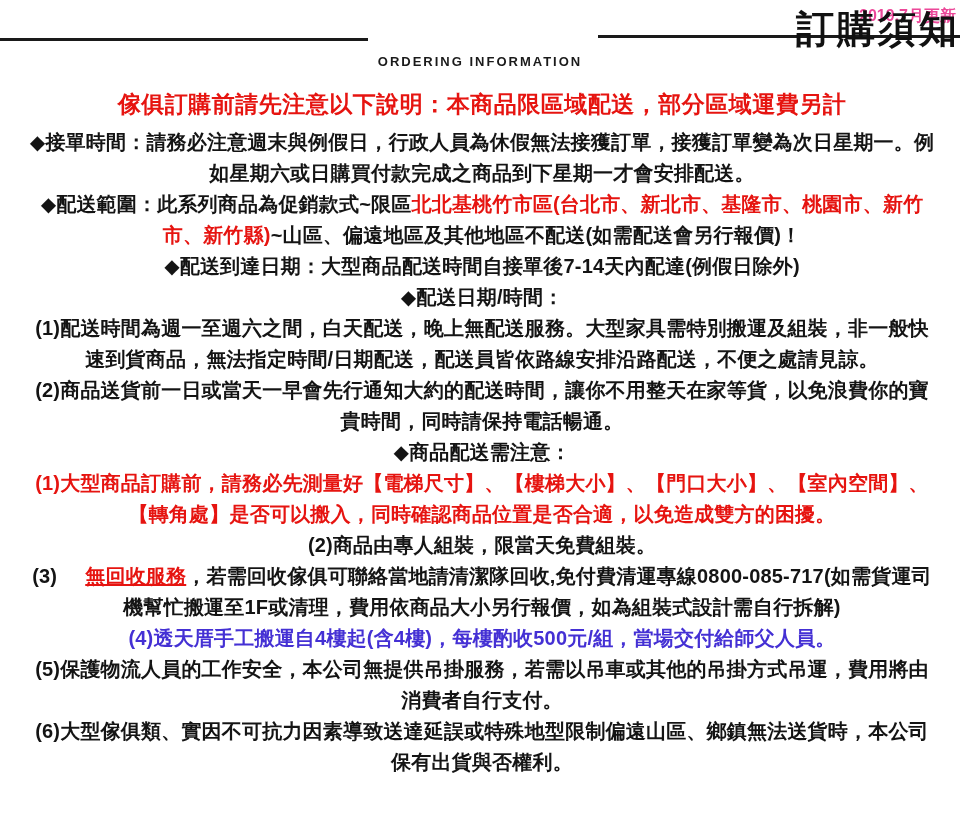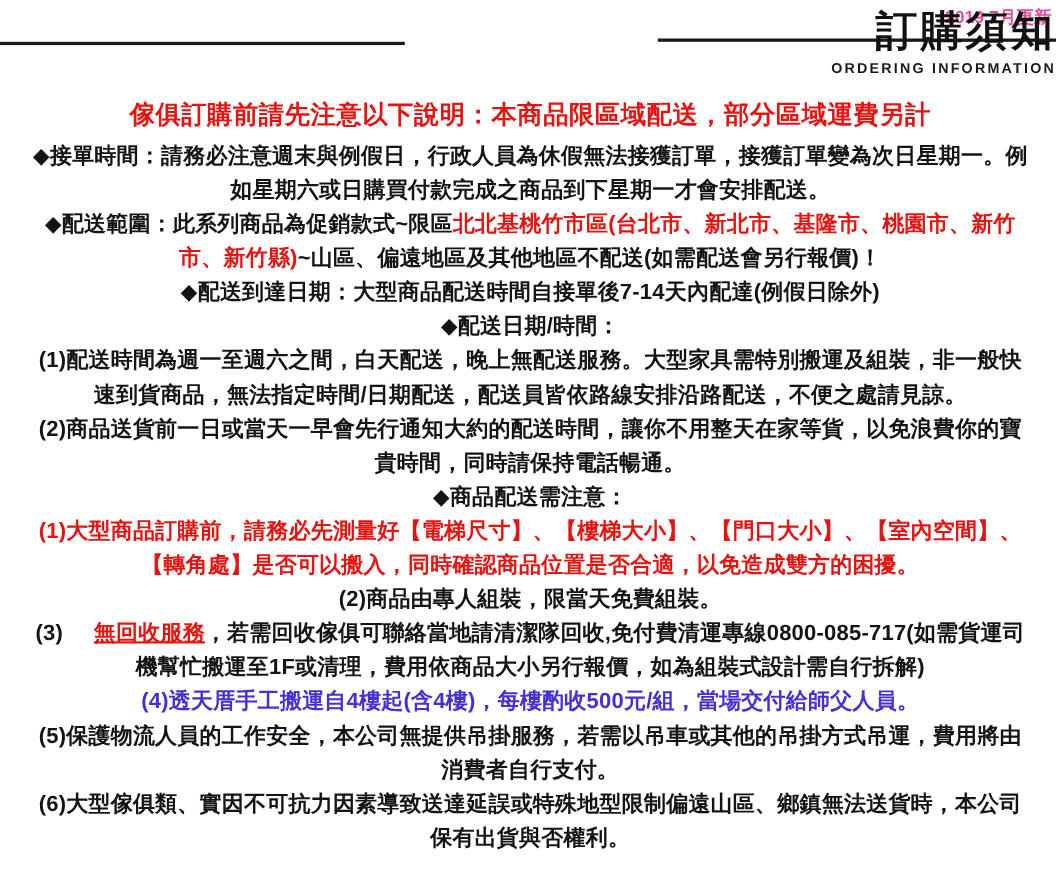--- a/index.html
+++ b/index.html
@@ -16,21 +16,21 @@
   
   .header { position: relative; height: 84px; }
   .title {
     position: absolute; top: 8px; left: 0; right: 0;
     margin: 0; text-align: right;
     font-size: 38px; font-weight: bold; color: #111;
     letter-spacing: 3px; line-height: 1.15;
   }
   .subtitle {
     position: absolute; top: 54px; left: 0; right: 0;
-    text-align: right;
+    text-align: center;
     font-size: 13px; font-weight: 600; color: #1a1a1a;
     letter-spacing: 2px;
   }
   .updated {
     position: absolute; top: 6px; right: 4px;
     font-size: 16px; font-weight: 600; color: #ec4899;
   }
   .rule { position: absolute; height: 3px; background: #1a1a1a; }
   .rule-left  { top: 38px; left: 0;    width: 368px; }
   .rule-right { top: 35px; left: 598px; width: 362px; }

